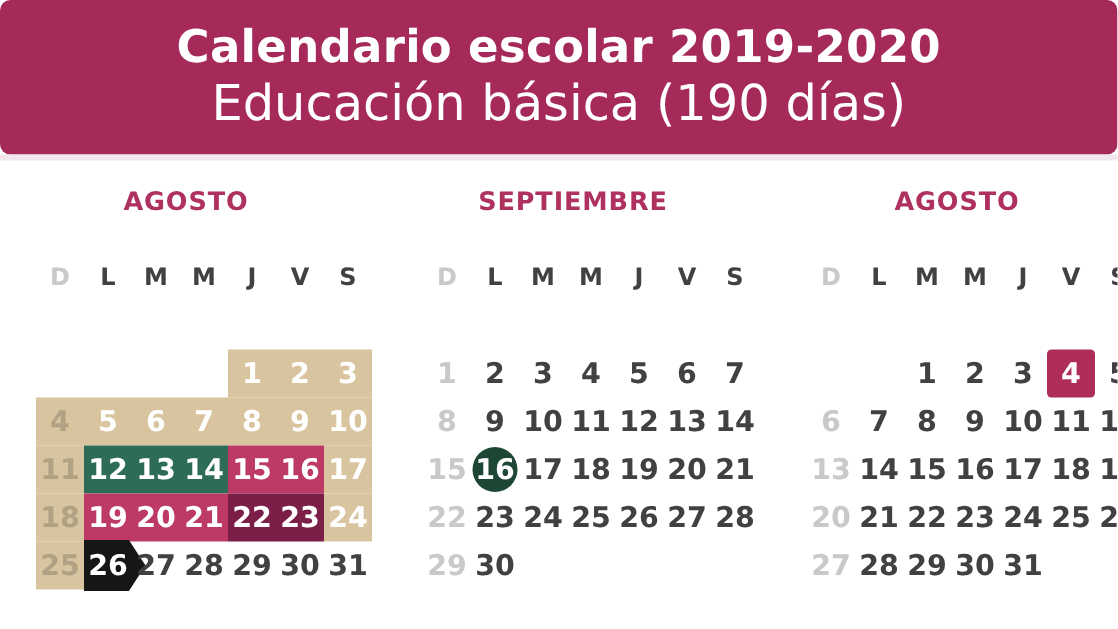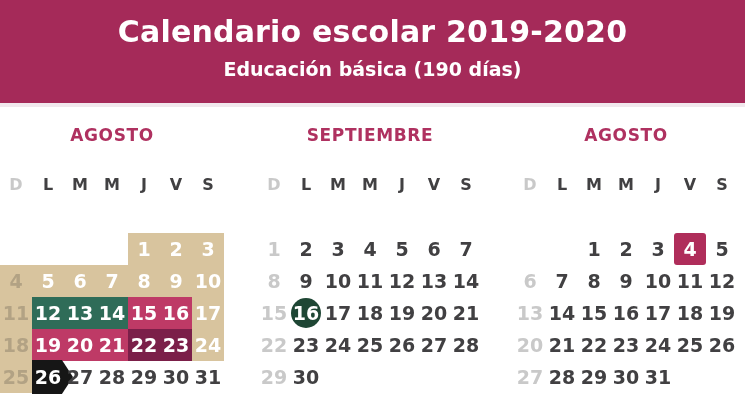--- a/index.html
+++ b/index.html
@@ -8,27 +8,28 @@
     font-family:"DejaVu Sans","Liberation Sans",sans-serif;
     background:#ffffff; overflow:hidden; position:relative;
   }
   .page { position:absolute; inset:0; }
 
   
   .header {
     position:absolute; left:0; top:0; width:745px; height:103px;
     background:var(--header-bg); color:#fff; text-align:center;
     padding-top:13px;
+    border-radius:7px;
   }
   .header .title   { font-size:30px; font-weight:bold; letter-spacing:0.2px; line-height:38px; }
-  .header .subtitle{ font-size:19px; font-weight:bold; line-height:36px; }
+  .header .subtitle{ font-size:33px; font-weight:normal; line-height:36px; }
   .divider { position:absolute; left:0; top:103px; width:745px; height:4px; background:var(--divider); }
 
   
-  .month { position:absolute; top:126px; width:224px; height:270px; }
+  .month { position:absolute; top:126px; width:224px; height:270px;padding-left:24px; }
   .month-name {
     font-size:17px; font-weight:bold; color:var(--month-title);
     text-align:center; letter-spacing:0.6px; height:18px; line-height:18px;
   }
   .dow-row { margin-top:31px; height:20px; display:grid; grid-template-columns:repeat(7,32px); }
   .dow { text-align:center; font-size:16px; font-weight:bold; color:var(--text-dark); line-height:20px; }
   .dow.sun { color:var(--text-gray); }
 
   .grid { margin-top:38px; display:grid; grid-template-columns:repeat(7,32px); grid-auto-rows:32px; }
   .cell { position:relative; text-align:center; }

